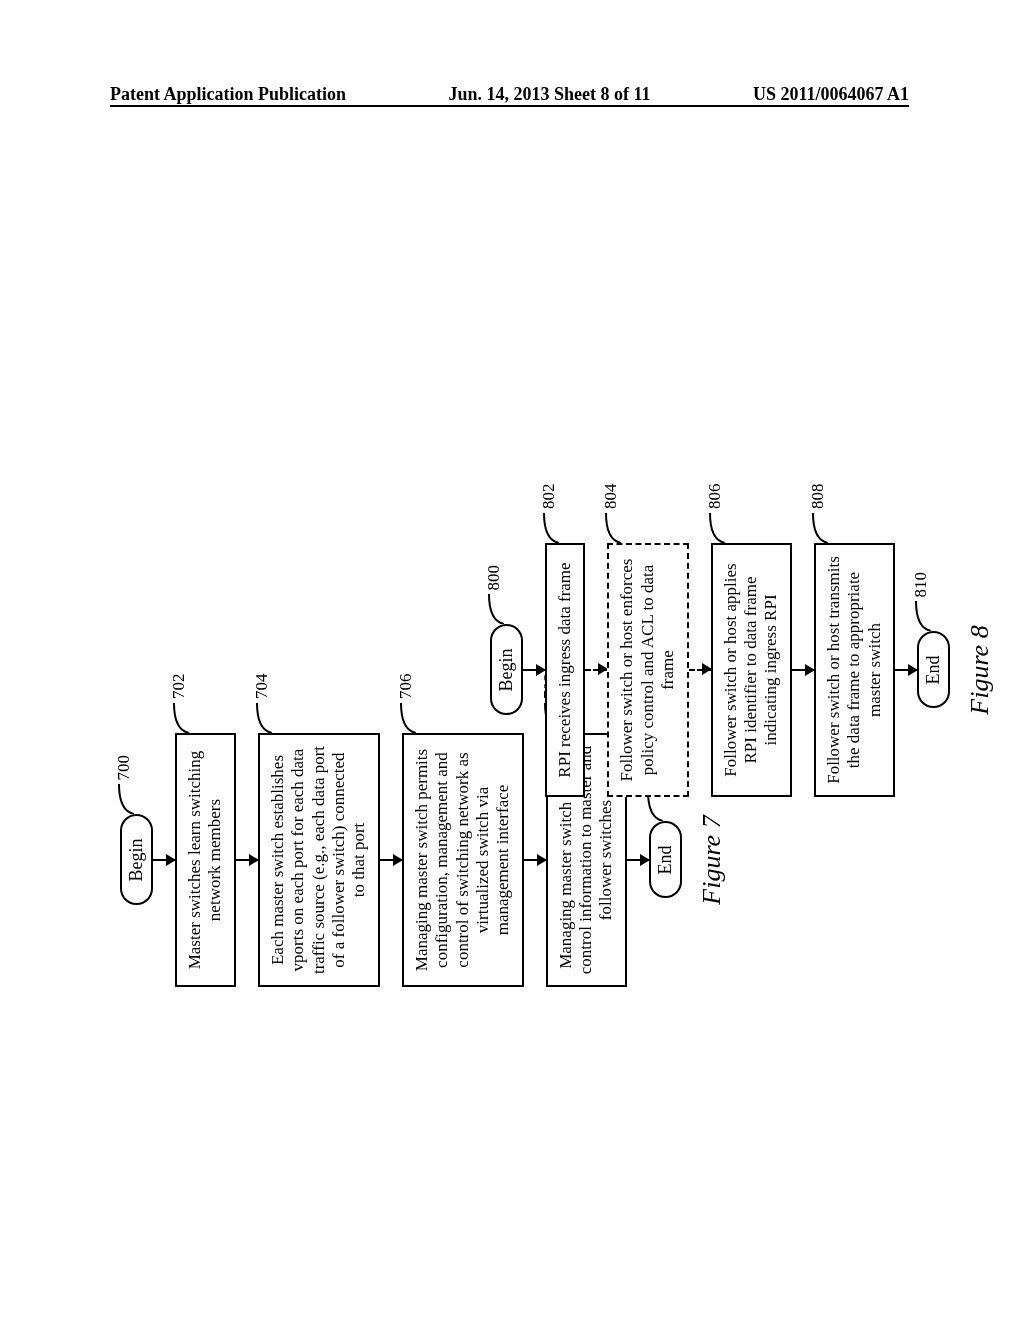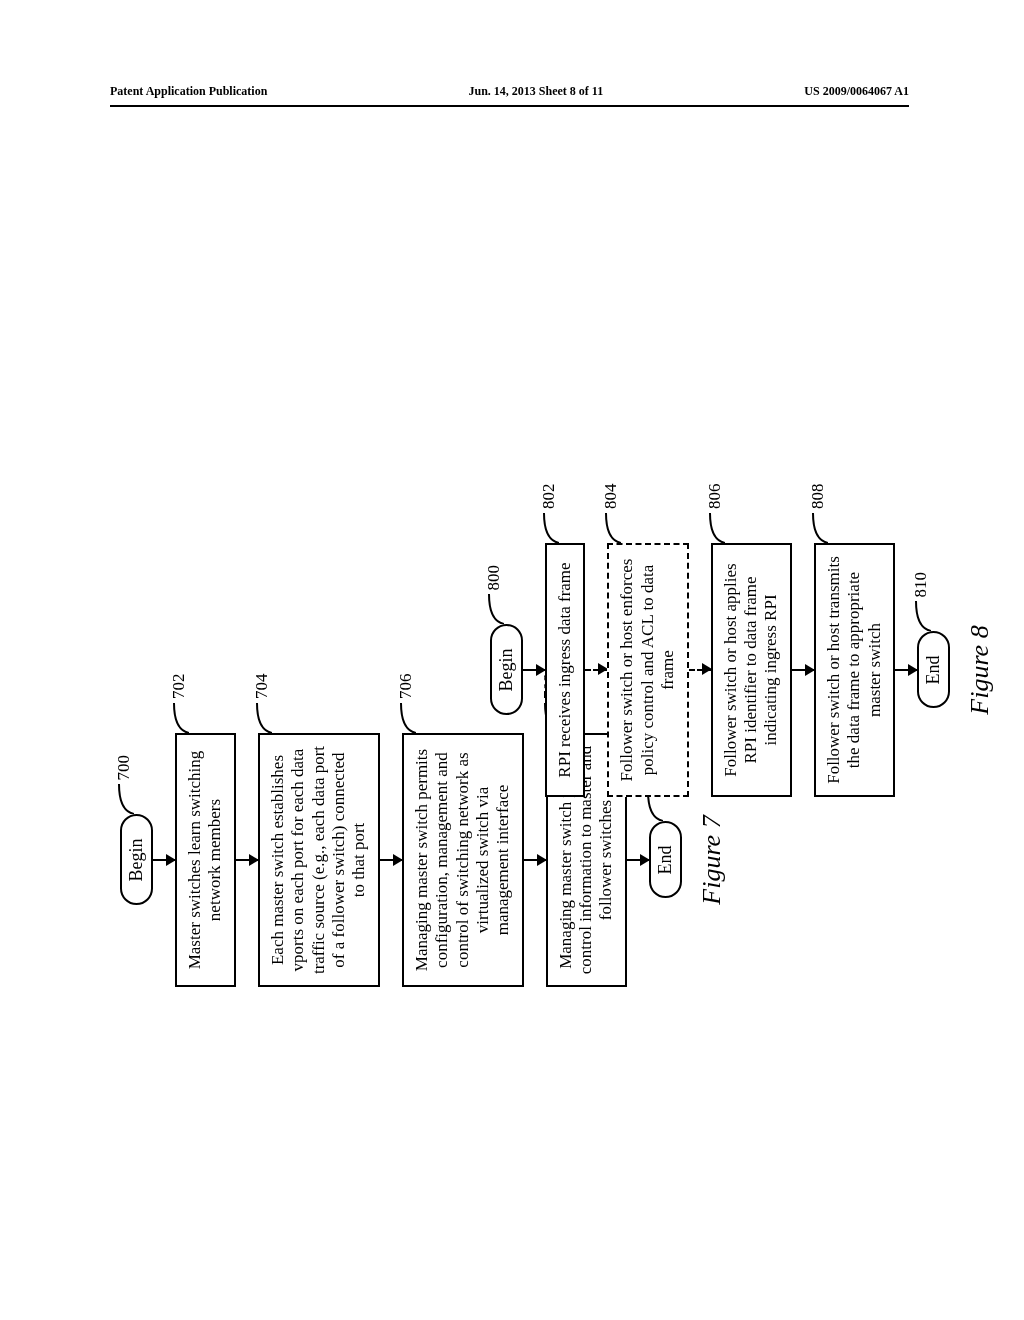--- a/index.html
+++ b/index.html
@@ -13,21 +13,21 @@
     }
     .header {
       position: absolute;
       top: 84px;
       left: 0;
       width: 100%;
       display: flex;
       justify-content: space-between;
       padding: 0 115px 0 110px;
       box-sizing: border-box;
-      font-size: 12px;
+      font-size: 18px;
       font-weight: bold;
     }
     .header-rule {
       position: absolute;
       top: 105px;
       left: 110px;
       right: 115px;
       border-top: 2px solid black;
     }
     .pill {
@@ -129,21 +129,21 @@
       align-items: flex-end;
     }
     .ref svg { flex: 0 0 auto; }
   </style>
 </head>
 <body>
 
 <div class="header">
   <span>Patent Application Publication</span>
   <span>Jun. 14, 2013  Sheet 8 of 11</span>
-  <span>US 2009/0064067 A1</span>
+  <span>US 2011/0064067 A1</span>
 </div>
 <div class="header-rule"></div>
 
 <div class="rotated-wrapper">
 
   <div class="rot fig7pos">
     <div class="vwrap">
       <div style="position:relative;">
         <div class="pill">Begin</div>
         <div class="ref" style="left:100%; top:-6px;">

